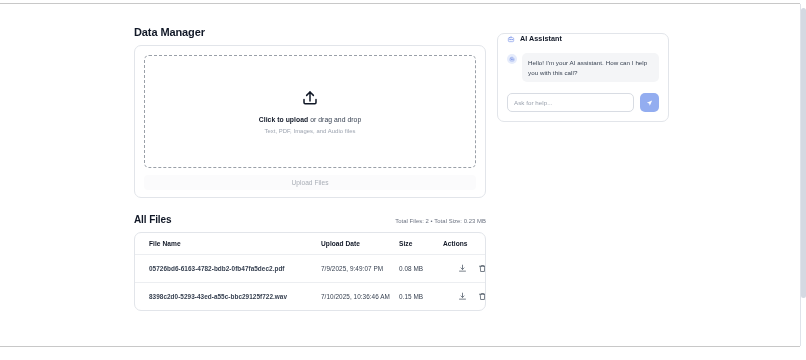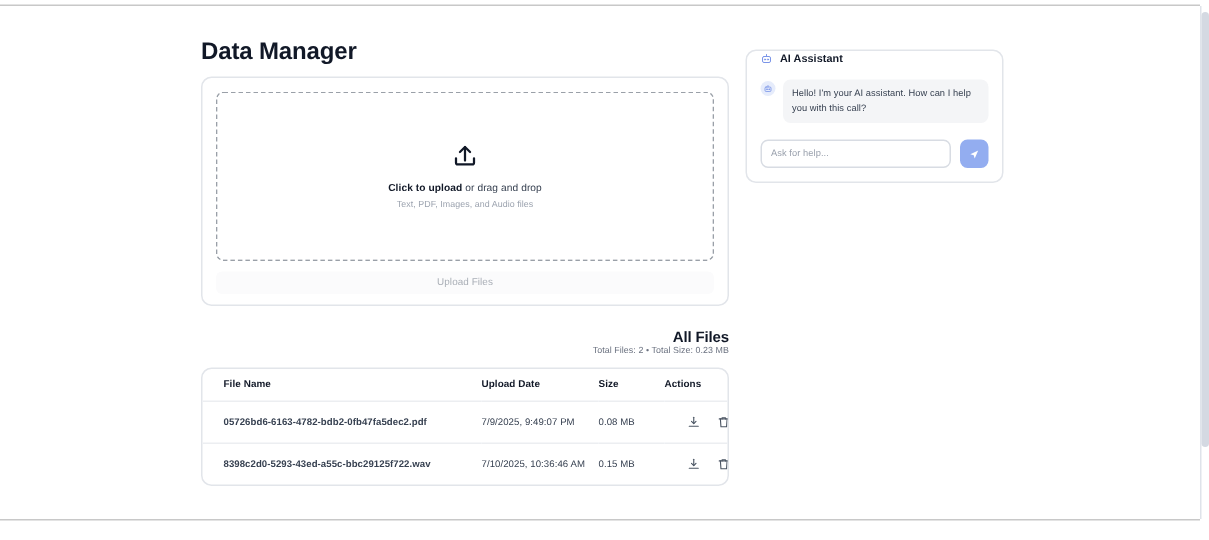--- a/index.html
+++ b/index.html
@@ -52,21 +52,21 @@
 
   
   .content {
     position: absolute;
     left: 134px;
     top: 22px;
     width: 352px;
   }
 
   .page-title {
-    font-size: 16px;
+    font-size: 11px;
     font-weight: bold;
     letter-spacing: -0.1px;
     color: #111827;
     margin: 0 0 7px 0;
   }
   .page-subtitle {
     font-size: 7.2px;
     color: #4b5563;
     margin: 0 0 8px 0;
     letter-spacing: 0.05px;
@@ -135,21 +135,20 @@
     letter-spacing: 0.05px;
   }
 
   
   .files-head {
     display: flex;
     align-items: flex-end;
     justify-content: space-between;
     margin-top: 16px;
     margin-bottom: 7px;
-    flex-direction: column;
   }
   .files-title {
     font-size: 10px;
     font-weight: bold;
     color: #111827;
     letter-spacing: -0.1px;
   }
   .files-meta {
     font-size: 5.9px;
     color: #6b7280;

